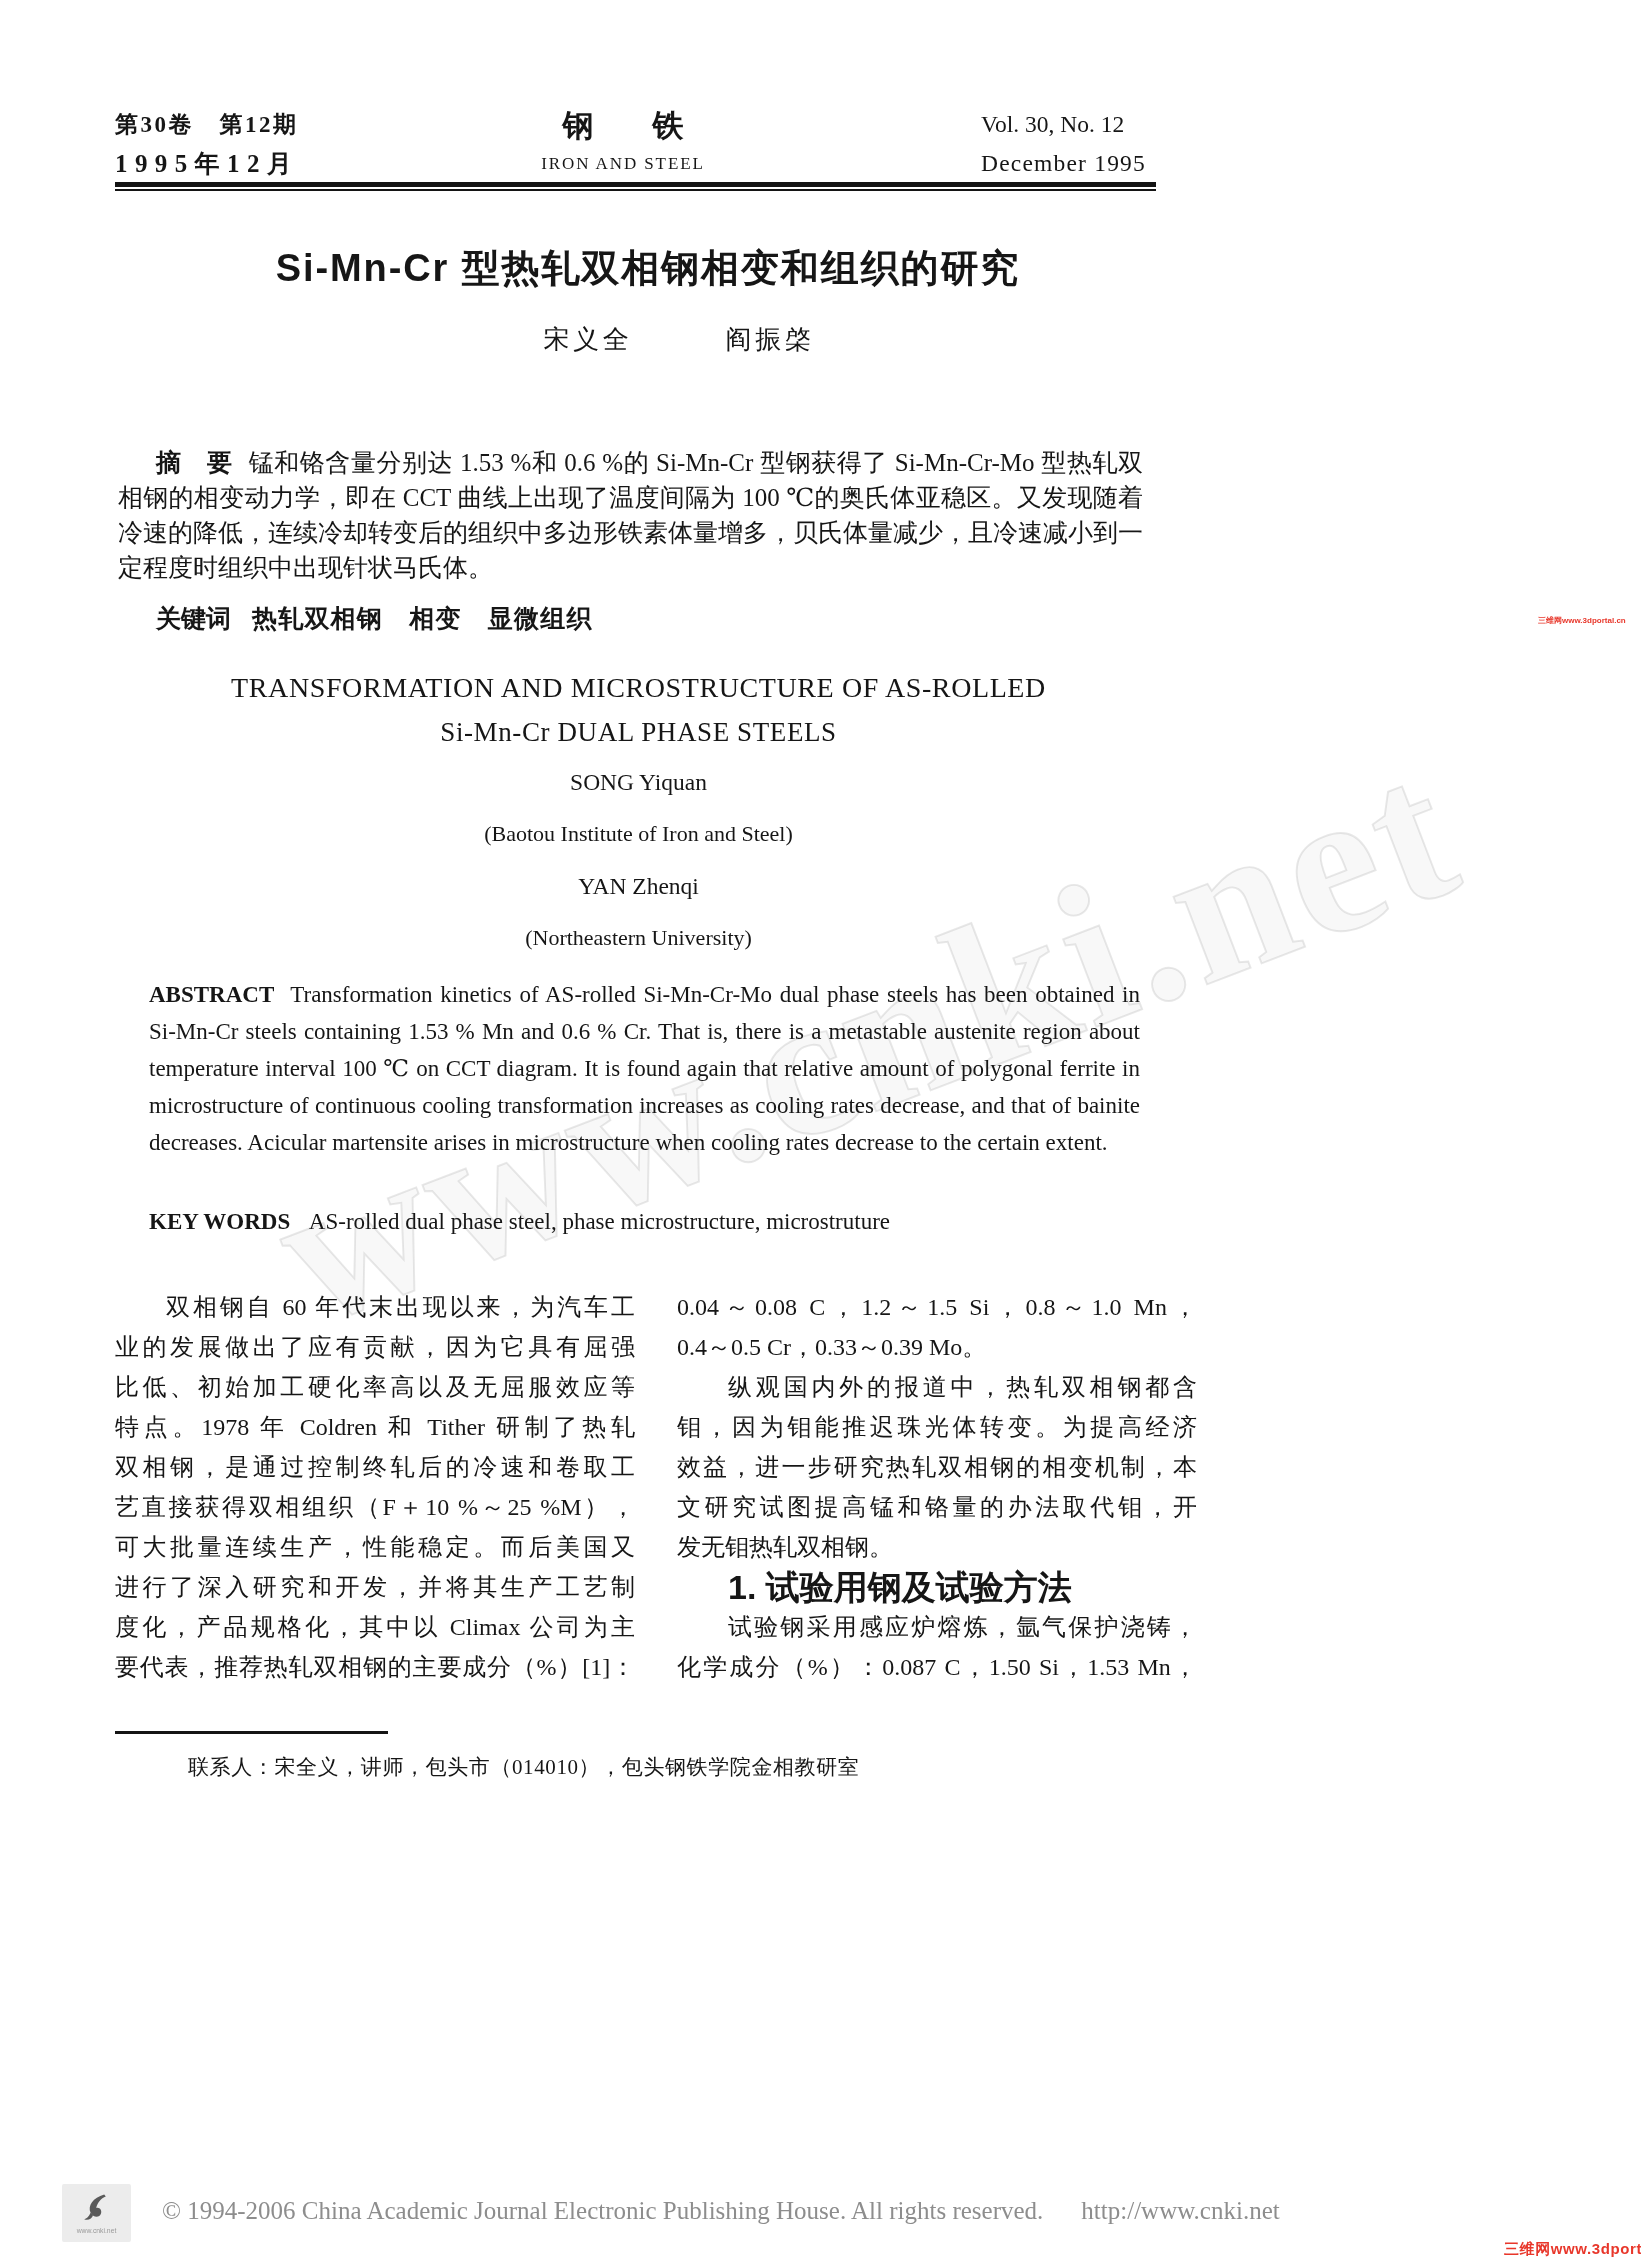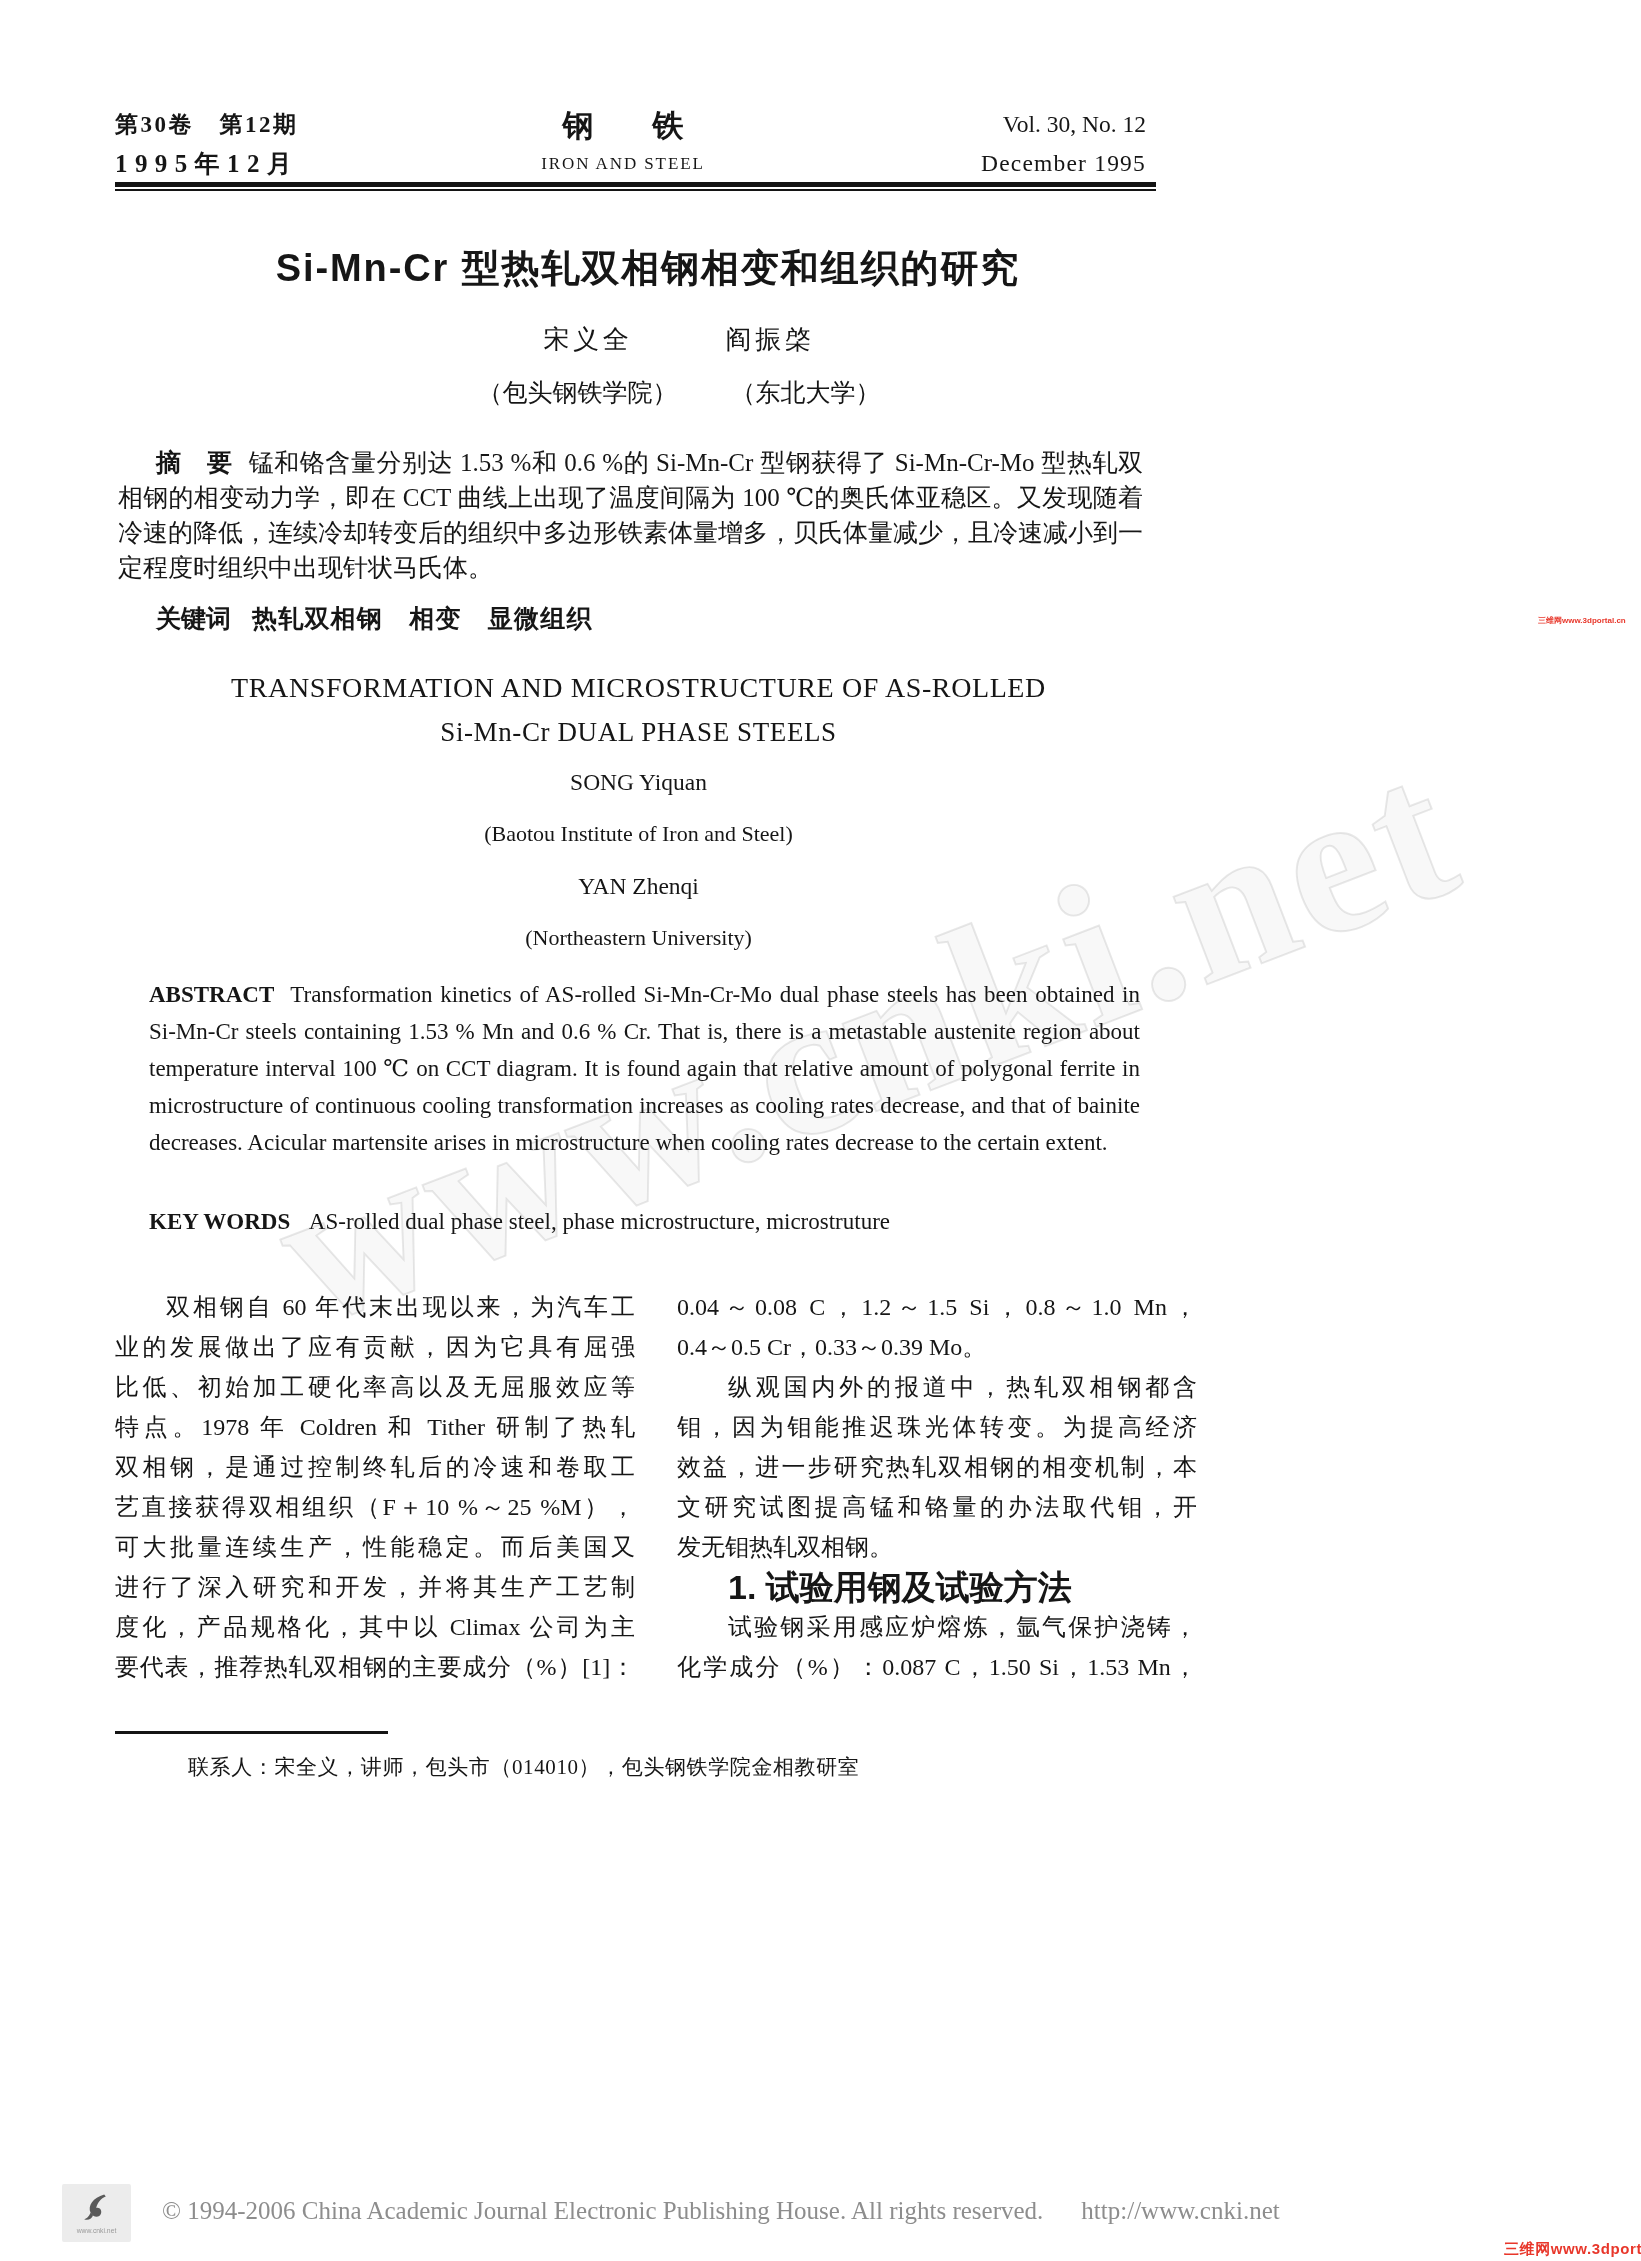--- a/index.html
+++ b/index.html
@@ -29,21 +29,21 @@
   .wm-red-bottom{left:1504px;top:2240px;font-size:15px;letter-spacing:0.6px;}
   .wm-red-side{left:1538px;top:615px;font-size:8px;}
 
   
   .hdr-left{left:115px;top:113px;line-height:1;z-index:1;}
   .hdr-left .l1{font-size:23px;font-weight:bold;letter-spacing:2.5px;}
   .hdr-left .l2{margin-top:15px;font-size:25px;font-weight:bold;letter-spacing:7.4px;}
   .hdr-center{left:115px;top:110px;width:1016px;text-align:center;line-height:1;z-index:1;}
   .hdr-center .jcn{font-size:31px;font-weight:bold;letter-spacing:59px;text-indent:59px;display:inline-block;}
   .hdr-center .jen{margin-top:13.6px;font-size:17px;letter-spacing:1.9px;}
-  .hdr-right{right:496px;top:113px;text-align:right;line-height:1;z-index:1;}
+  .hdr-right{right:496px;top:113px;line-height:1;z-index:1;}
   .hdr-right .l1{font-size:23.5px;}
   .hdr-right .l2{margin-top:15px;font-size:23.5px;letter-spacing:1.2px;}
   .rule{left:115px;width:1041px;background:#141414;z-index:1;}
   .rule-thick{top:182px;height:5px;}
   .rule-thin{top:189px;height:1.9px;}
 
   
   .title-cn{left:115px;top:243px;width:1066px;text-align:center;
     font-family:"Liberation Sans","DejaVu Sans",sans-serif;
     font-size:38px;font-weight:900;letter-spacing:1.9px;z-index:1;}
@@ -117,24 +117,20 @@
     <div class="l2">December 1995</div>
   </div>
   <div class="abs rule rule-thick"></div>
   <div class="abs rule rule-thin"></div>
 
   <div class="abs title-cn">Si-Mn-Cr 型热轧双相钢相变和组织的研究</div>
   <div class="abs authors-cn">
     <span>宋义全</span>
     <span>阎振棨</span>
   </div>
-  <div class="abs affils-cn">
-    <span>（包头钢铁学院）</span>
-    <span>（东北大学）</span>
-  </div>
 
   <div class="abs abstract-cn">
     <p><span class="lbl">摘　要</span><span>锰和铬含量分别达 1.53 %和 0.6 %的 Si-Mn-Cr 型钢获得了 Si-Mn-Cr-Mo 型热轧双相钢的相变动力学，即在 CCT 曲线上出现了温度间隔为 100 ℃的奥氏体亚稳区。又发现随着冷速的降低，连续冷却转变后的组织中多边形铁素体量增多，贝氏体量减少，且冷速减小到一定程度时组织中出现针状马氏体。</span></p>
   </div>
   <div class="abs keywords-cn">
     <span class="lbl">关键词</span><span class="kw">热轧双相钢　相变　显微组织</span>
   </div>
 
   <div class="abs en-center en-t1">TRANSFORMATION AND MICROSTRUCTURE OF AS-ROLLED</div>
   <div class="abs en-center en-t2">Si-Mn-Cr DUAL PHASE STEELS</div>

